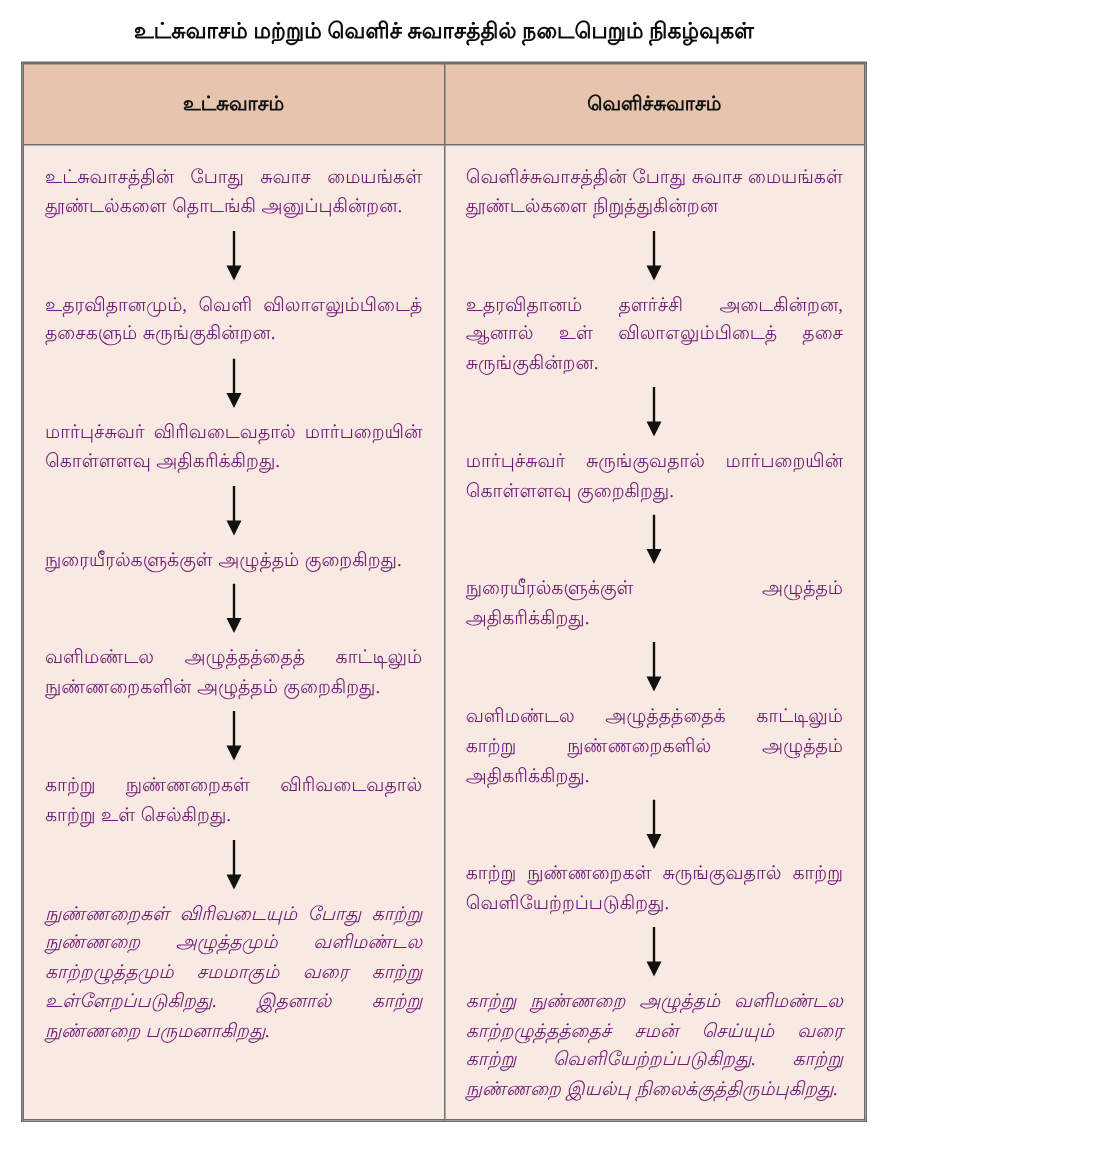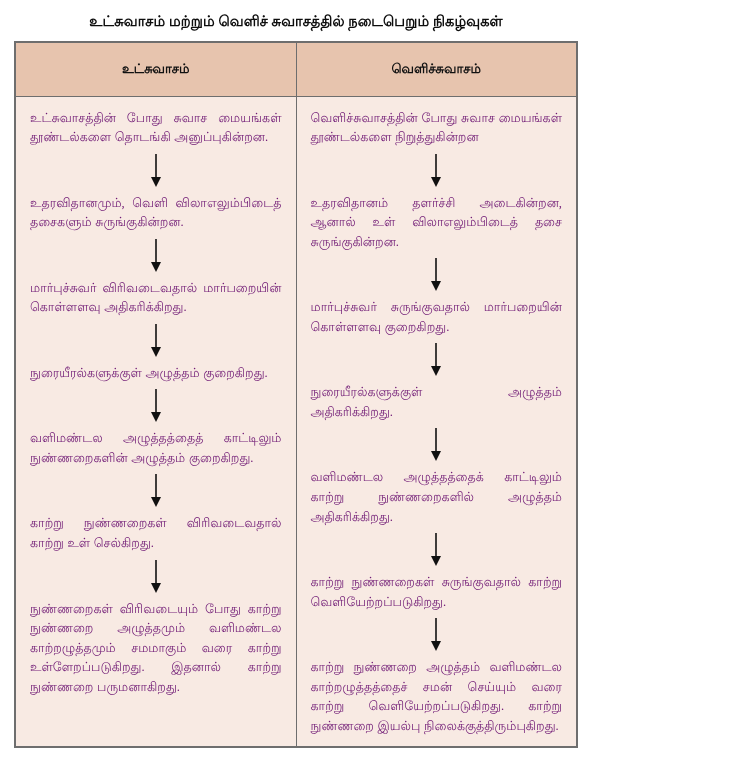--- a/index.html
+++ b/index.html
@@ -61,20 +61,21 @@
   .step {
     font-size: 12.6px;
     line-height: 1.55;
     text-align: justify;
     text-justify: inter-word;
     color: #701a75;
     word-spacing: 0.5px;
   }
   .step.last {
     text-align: justify;
+    font-style: italic;
   }
   .arrow {
     display: block;
     text-align: center;
     margin: 6px 0 6px 0;
     height: 34px;
     line-height: 0;
   }
   .arrow svg {
     display: inline-block;

